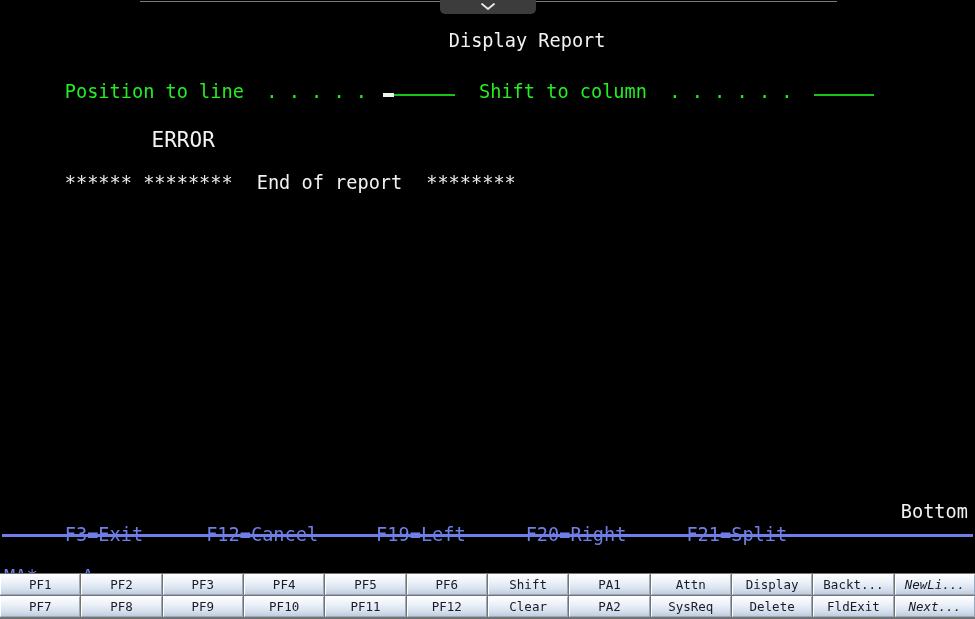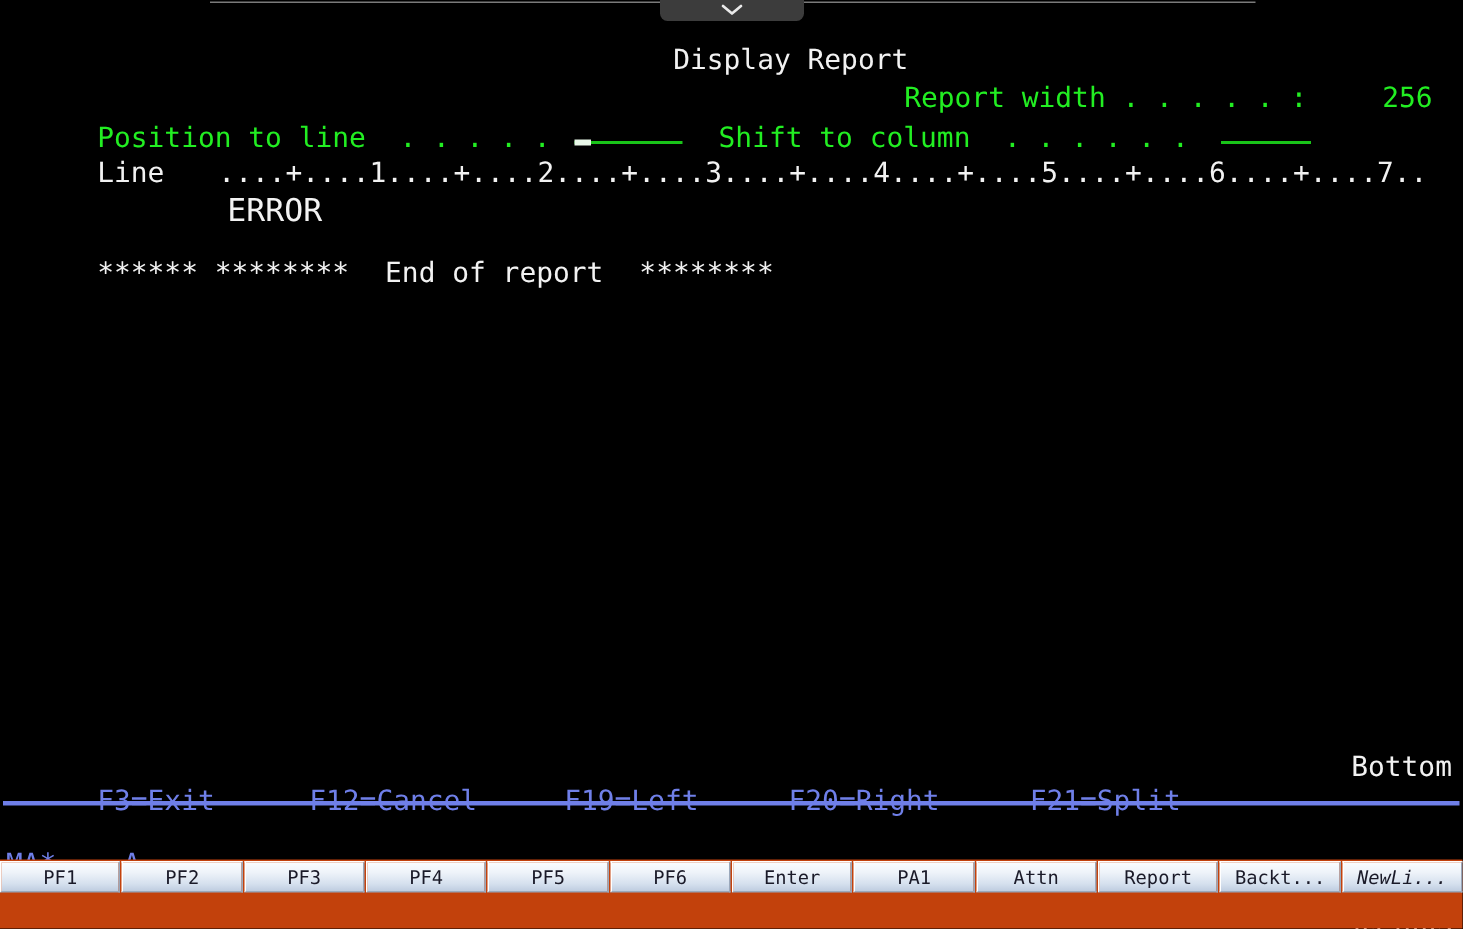--- a/index.html
+++ b/index.html
@@ -99,21 +99,21 @@
   }
   #oia .left  { position: absolute; left: 4px;  color: #6f7fe8; }
   #oia .mid   { position: absolute; left: 300px; color: #141444; }
   #oia .right { position: absolute; right: 6px; color: #f2f2f2; }
 
   
   #keybar {
     position: absolute;
     left: 0; top: 573px;
     width: 975px; height: 46px;
-    background: #c2410c;
+    background: #737373;
     padding-top: 1px;
     box-sizing: border-box;
   }
   .keyrow {
     display: flex;
     width: 975px;
     height: 21px;
     margin-bottom: 1px;
   }
   .key {
@@ -147,31 +147,25 @@
     </svg>
   </div>
 </div>
 
 <div id="terminal">
 
   <div class="row" style="top:0px;">
     <span class="c wht" style="width:404px;"></span><span class="wht">Display Report</span>
   </div>
 
-  <div class="row" style="top:25px;">
-    <span class="c" style="width:558px;"></span><span class="grn">Report width . . . . . :</span><span class="c" style="width:50px;"></span><span class="grn">256</span>
-  </div>
 
   <div class="row" style="top:50px;">
     <span class="c" style="width:20px;"></span><span class="grn">Position to line  . . . . .</span><span class="c" style="width:16px;"></span><span class="field" style="width:72px;" title="Position to line  . . . . ."><span class="ul"></span><span class="cursor"></span></span><span class="c" style="width:24px;"></span><span class="grn">Shift to column  . . . . . .</span><span class="c" style="width:22px;"></span><span class="field" style="width:60px;" title="Shift to column  . . . . . ."><span class="ul"></span></span>
   </div>
 
-  <div class="row" style="top:75px;">
-    <span class="c" style="width:20px;"></span><span class="wht">Line</span><span class="c" style="width:36px;"></span><span class="wht">....+....1....+....2....+....3....+....4....+....5....+....6....+....7..</span>
-  </div>
 
   <div class="row" style="top:99px; font-size:21px;">
     <span class="c" style="width:101px;"></span><span class="wht">ERROR</span>
   </div>
 
 
   <div class="row" style="top:471px;">
     <span class="c" style="width:856px;"></span><span class="wht">Bottom</span>
   </div>
 
@@ -193,20 +187,34 @@
 </div>
 
 <div id="keybar">
   <div class="keyrow" id="keyrow-1">
       <div class="key">PF1</div>
       <div class="key">PF2</div>
       <div class="key">PF3</div>
       <div class="key">PF4</div>
       <div class="key">PF5</div>
       <div class="key">PF6</div>
-      <div class="key">Enter</div>
+      <div class="key">Shift</div>
       <div class="key">PA1</div>
       <div class="key">Attn</div>
-      <div class="key">Report</div>
+      <div class="key">Display</div>
       <div class="key">Backt...</div>
       <div class="key">NewLi...</div>
     </div>
+  <div class="keyrow" id="keyrow-2">
+      <div class="key">PF7</div>
+      <div class="key">PF8</div>
+      <div class="key">PF9</div>
+      <div class="key">PF10</div>
+      <div class="key">PF11</div>
+      <div class="key">PF12</div>
+      <div class="key">Clear</div>
+      <div class="key">PA2</div>
+      <div class="key">SysReq</div>
+      <div class="key">Delete</div>
+      <div class="key">FldExit</div>
+      <div class="key">Next...</div>
+    </div>
 </div>
 
 </body></html>

